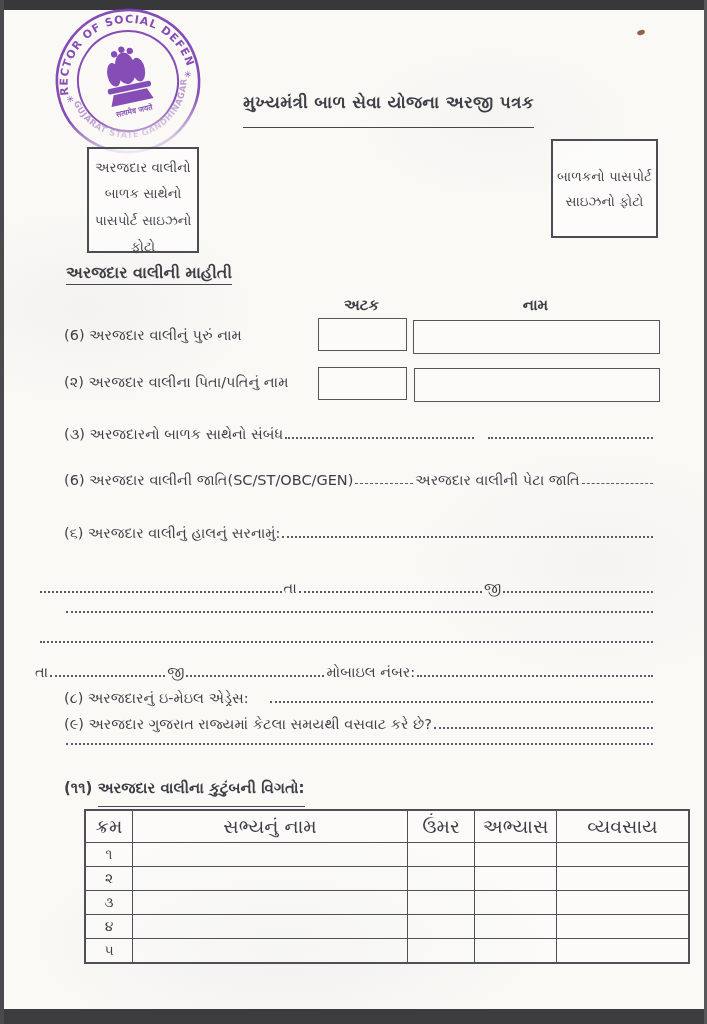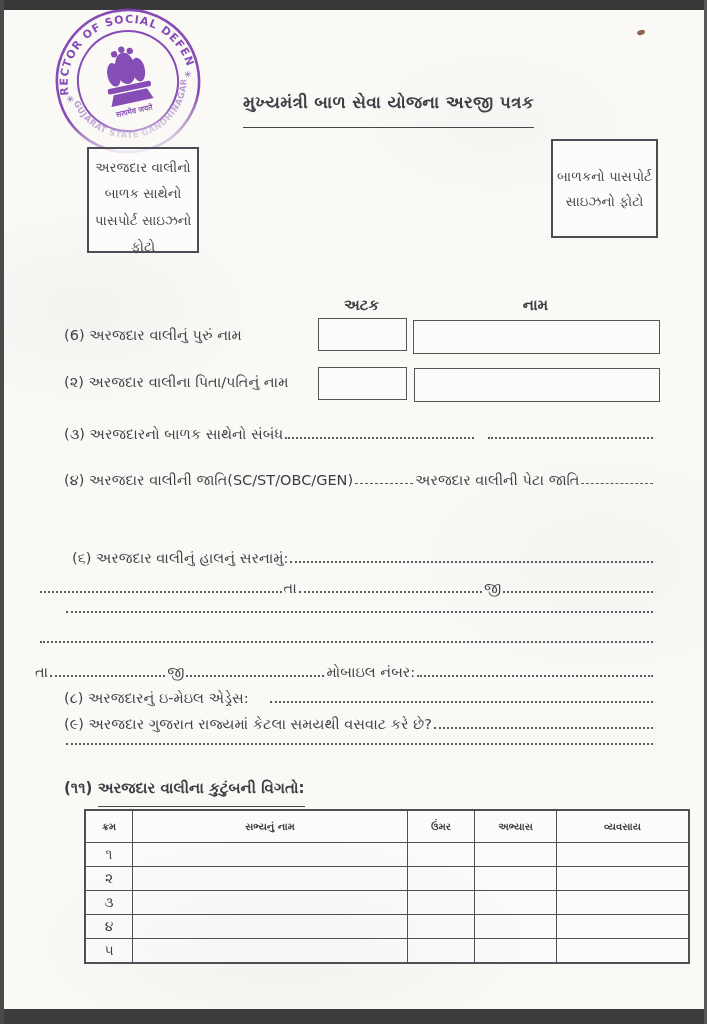--- a/index.html
+++ b/index.html
@@ -66,22 +66,22 @@
   .gender-box{display:flex;margin-left:10px;border:1.6px solid #54545c;background:rgba(255,255,255,0.5);}
   .gender-cell{width:57px;height:27px;display:flex;align-items:center;justify-content:center;
     font-size:14.5px;}
   .gender-cell + .gender-cell{border-left:1.6px solid #54545c;}
 
   .item11{position:absolute;left:64px;top:779px;font-size:15px;font-weight:600;white-space:nowrap;}
   .item11 .u{border-bottom:1.5px solid #45454d;padding-bottom:9px;}
 
   table.family{position:absolute;left:84px;top:809px;border-collapse:collapse;
     border:2px solid #4f4f57;background:rgba(255,255,255,0.35);}
-  table.family th,table.family td{border:1.5px solid #4f4f57;font-weight:700;
-    font-size:10px;color:#3e3e46;padding:0 4px;}
+  table.family th,table.family td{border:1.5px solid #4f4f57;font-weight:400;
+    font-size:19px;color:#3e3e46;padding:0 4px;}
   table.family th{height:31px;}
   table.family td{height:23px;font-weight:normal;text-align:center;font-size:14px;}
   .cw0{width:38px;} .cw1{width:266px;} .cw2{width:58px;} .cw3{width:73px;} .cw4{width:123px;}
 
   .speck{position:absolute;left:637px;top:30px;width:8px;height:5px;border-radius:50%;
     background:#7b4a2e;transform:rotate(-20deg);opacity:0.85;}
 </style>
 </head>
 <body>
 
@@ -128,20 +128,21 @@
     <div>બાળકનો પાસપોર્ટ</div>
     <div>સાઇઝનો ફોટો</div>
   </div>
   <div class="photo-box photo-left">
     <div>અરજદાર વાલીનો</div>
     <div>બાળક સાથેનો</div>
     <div>પાસપોર્ટ સાઇઝનો</div>
     <div>ફોટો</div>
   </div>
 
+  <div class="section-heading">અરજદાર વાલીની માહીતી</div>
 
   <div class="col-label col-surname">અટક</div>
   <div class="col-label col-name">નામ</div>
 
   <div class="line" style="top:327px;">
     <span class="txt">(6) અરજદાર વાલીનું પુરું નામ</span>
   </div>
   <div class="field-box bx-s1"></div>
   <div class="field-box bx-n1"></div>
 
@@ -152,28 +153,28 @@
   <div class="field-box bx-n2"></div>
 
   <div class="line" style="top:426px;">
     <span class="txt">(૩) અરજદારનો બાળક સાથેનો સંબંધ</span>
     <span class="dots grow" style="flex-grow:1.15;"></span>
     <span style="flex:0 0 10px;"></span>
     <span class="dots grow"></span>
   </div>
 
   <div class="line" style="top:472px;">
-    <span class="txt">(૪) અરજદાર વાલીની જાતિ(SC/ST/OBC/GEN)</span>
+    <span class="txt">(6) અરજદાર વાલીની જાતિ(SC/ST/OBC/GEN)</span>
     <span class="dash" style="flex:0 0 58px;"></span>
     <span class="txt">અરજદાર વાલીની પેટા જાતિ</span>
     <span class="dash grow"></span>
   </div>
 
 
-  <div class="line" style="top:550px;margin-left:8px;">
+  <div class="line" style="top:525px;">
     <span class="txt">(૬) અરજદાર વાલીનું હાલનું સરનામું:</span>
     <span class="dots grow"></span>
   </div>
   <div class="line" style="top:580px;left:38px;">
     <span class="dots grow" style="flex-grow:1.45;"></span>
     <span class="txt">તા</span>
     <span class="dots grow" style="flex-grow:1.1;"></span>
     <span class="txt">જી</span>
     <span class="dots grow" style="flex-grow:0.9;"></span>
   </div>

